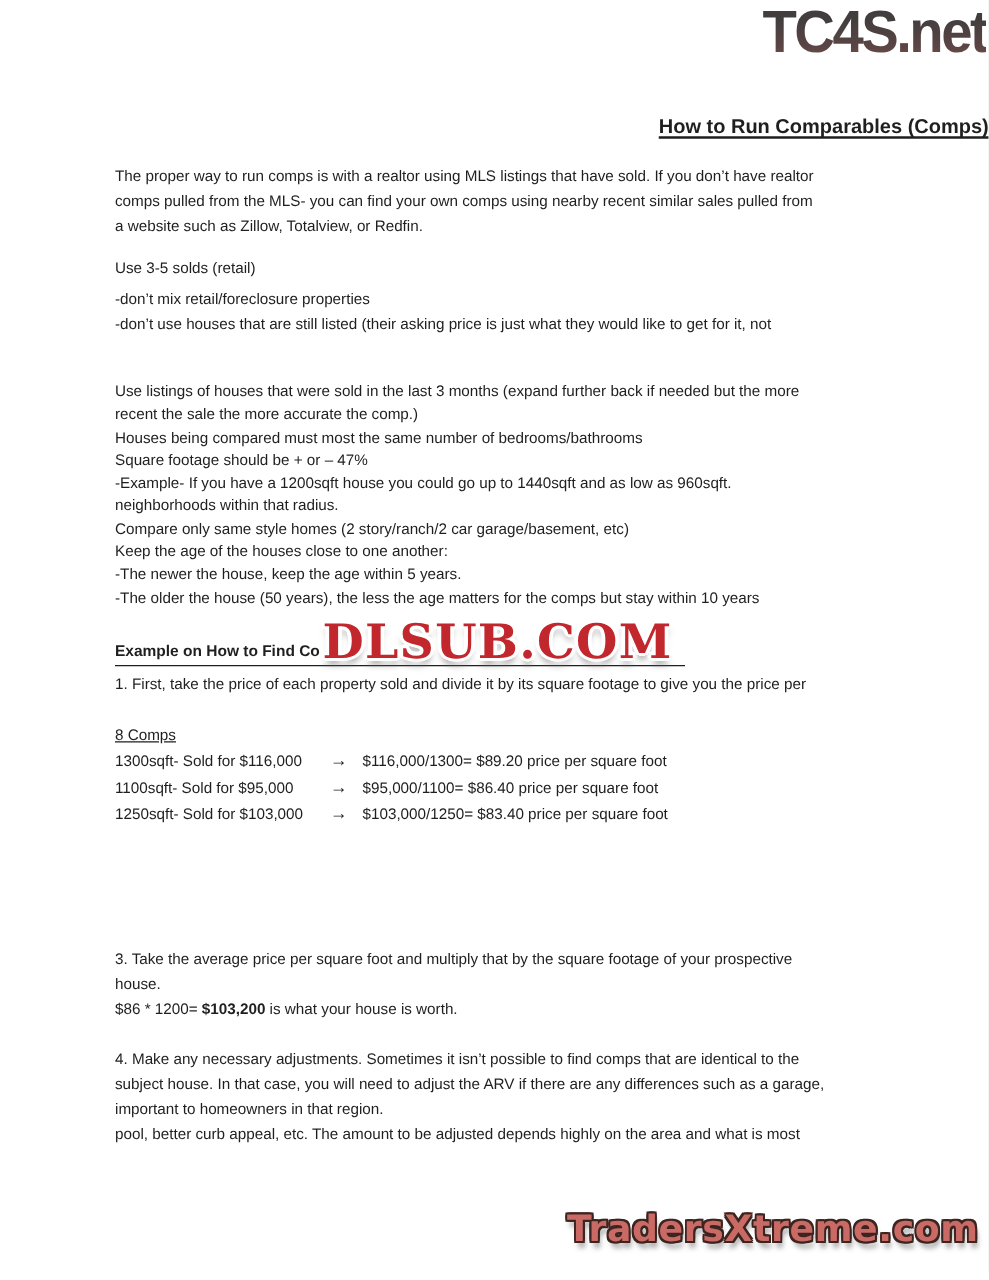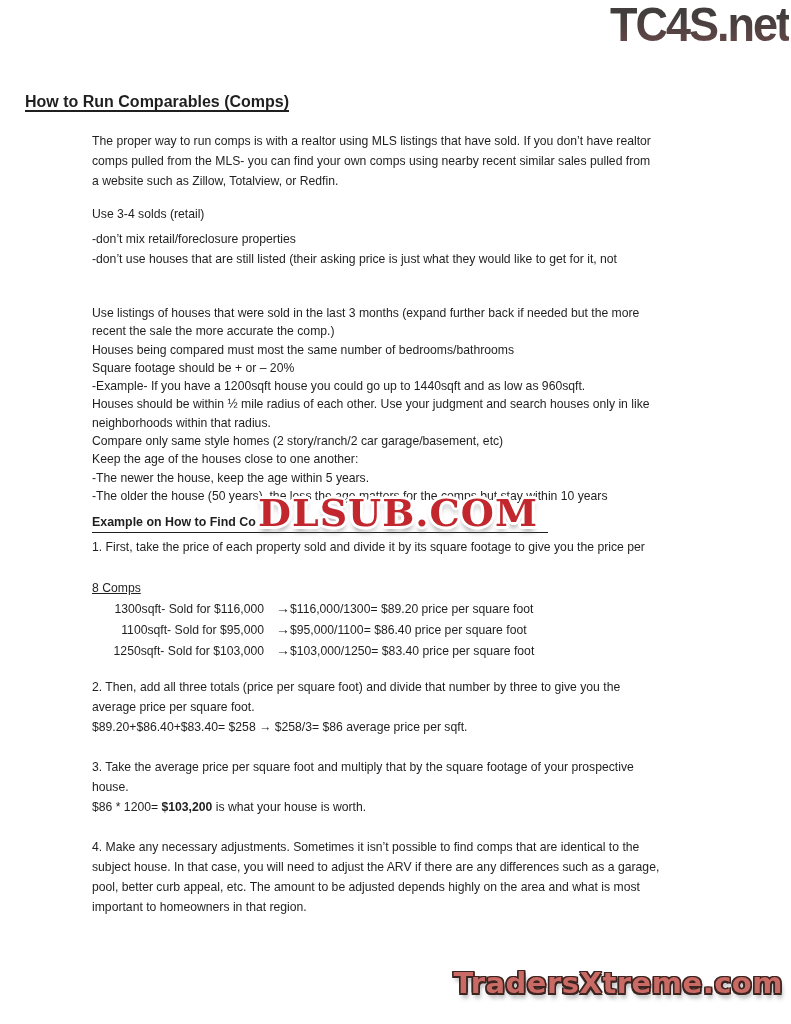--- a/index.html
+++ b/index.html
@@ -10,31 +10,31 @@
     font-family:"Liberation Sans", sans-serif;
     color:var(--text, #1f1f1f);
   }
   .abs { position:absolute; }
   .line { white-space:nowrap; font-size:12.2px; line-height:20px; }
   .tight .line { line-height:18.3px; }
   .u { text-decoration:underline; }
   .bu { font-weight:bold; }
 
   .doc-title {
-    left:0; top:93px; width:100%; text-align:left;padding-left:25px;
+    left:0; top:93px; width:100%; text-align:right;padding-left:25px;
   }
   .doc-title span {
     font-size:16px; font-weight:bold; text-decoration:underline;
     text-decoration-thickness:2px; text-underline-offset:3px;
   }
 
   .body-block { left:92px; }
 
   
-  .comp-row { display:flex; align-items:baseline;text-align:right; }
+  .comp-row { display:flex; align-items:baseline; }
   .comp-left { width:172px; }
   .comp-arrow { width:26px; font-size:14px; font-weight:bold; }
 
   
   .example-heading {
     left:92px; top:512px; width:456px; height:21px;
     border-bottom:1.5px solid #1f1f1f;
   }
   .example-heading span { font-size:12.4px; font-weight:bold; }
 
@@ -81,38 +81,37 @@
     <span>How to Run Comparables (Comps)</span>
   </div>
 
   <div class="abs body-block" style="top:131px">
     <div class="line">The proper way to run comps is with a realtor using MLS listings that have sold. If you don’t have realtor</div>
     <div class="line">comps pulled from the MLS- you can find your own comps using nearby recent similar sales pulled from</div>
     <div class="line">a website such as Zillow, Totalview, or Redfin.</div>
   </div>
 
   <div class="abs body-block" style="top:204px">
-    <div class="line">Use 3-4 solds (retail)</div>
+    <div class="line">Use 3-5 solds (retail)</div>
   </div>
 
   <div class="abs body-block" style="top:229px">
     <div class="line">-don’t mix retail/foreclosure properties</div>
   </div>
 
   <div class="abs body-block" style="top:249px">
     <div class="line">-don’t use houses that are still listed (their asking price is just what they would like to get for it, not</div>
   </div>
 
   <div class="abs body-block tight" style="top:304px">
     <div class="line">Use listings of houses that were sold in the last 3 months (expand further back if needed but the more</div>
     <div class="line">recent the sale the more accurate the comp.)</div>
     <div class="line">Houses being compared must most the same number of bedrooms/bathrooms</div>
-    <div class="line">Square footage should be + or – 20%</div>
+    <div class="line">Square footage should be + or – 47%</div>
     <div class="line">-Example- If you have a 1200sqft house you could go up to 1440sqft and as low as 960sqft.</div>
-    <div class="line">Houses should be within ½ mile radius of each other. Use your judgment and search houses only in like</div>
     <div class="line">neighborhoods within that radius.</div>
     <div class="line">Compare only same style homes (2 story/ranch/2 car garage/basement, etc)</div>
     <div class="line">Keep the age of the houses close to one another:</div>
     <div class="line">-The newer the house, keep the age within 5 years.</div>
     <div class="line">-The older the house (50 years), the less the age matters for the comps but stay within 10 years</div>
   </div>
 
   <div class="abs example-heading">
     <span>Example on How to Find Co</span>
   </div>
@@ -138,34 +137,29 @@
       <span class="comp-arrow">→</span>
       <span>$95,000/1100= $86.40 price per square foot</span>
     </div>
     <div class="line comp-row">
       <span class="comp-left">1250sqft- Sold for $103,000</span>
       <span class="comp-arrow">→</span>
       <span>$103,000/1250= $83.40 price per square foot</span>
     </div>
   </div>
 
-  <div class="abs body-block" style="top:677px">
-    <div class="line">2. Then, add all three totals (price per square foot) and divide that number by three to give you the</div>
-    <div class="line">average price per square foot.</div>
-    <div class="line">$89.20+$86.40+$83.40= $258 → $258/3= $86 average price per sqft.</div>
-  </div>
 
   <div class="abs body-block" style="top:757px">
     <div class="line">3. Take the average price per square foot and multiply that by the square footage of your prospective</div>
     <div class="line">house.</div>
     <div class="line"><span>$86 * 1200= </span><span class="bu">$103,200</span><span> is what your house is worth.</span></div>
   </div>
 
   <div class="abs body-block" style="top:837px">
     <div class="line">4. Make any necessary adjustments. Sometimes it isn’t possible to find comps that are identical to the</div>
     <div class="line">subject house. In that case, you will need to adjust the ARV if there are any differences such as a garage,</div>
+    <div class="line">important to homeowners in that region.</div>
     <div class="line">pool, better curb appeal, etc. The amount to be adjusted depends highly on the area and what is most</div>
-    <div class="line">important to homeowners in that region.</div>
   </div>
 
   <div class="abs wm-traders">TradersXtreme.com</div>
 
 </div>
 
 </body></html>

